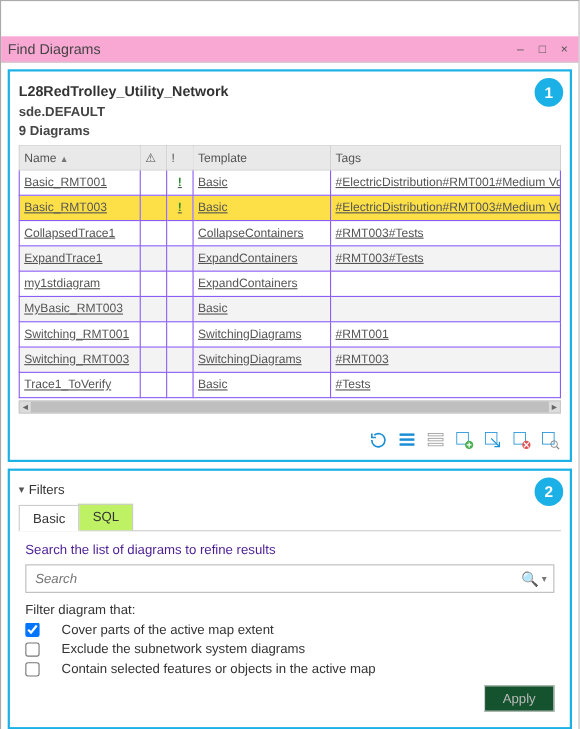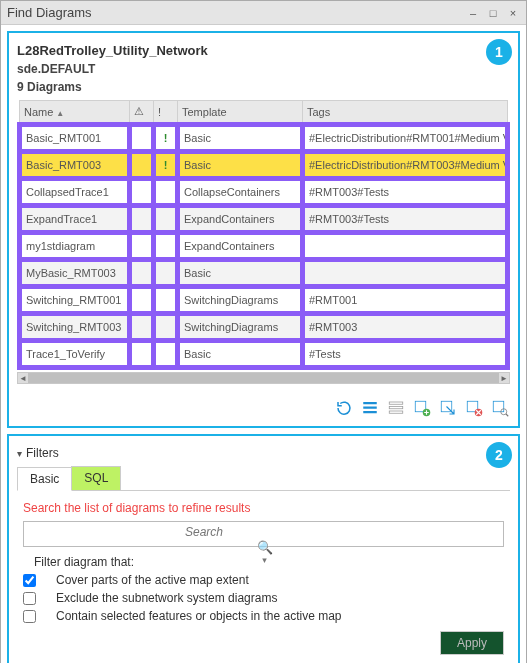--- a/index.html
+++ b/index.html
@@ -14,21 +14,22 @@
   .window {
     border: 1px solid #aaa;
     width: 527px;
   }
   .titlebar {
     display: flex;
     align-items: center;
     justify-content: space-between;
     padding: 4px 6px;
     border-bottom: 1px solid #ccc;
-    background: #e5e5e5;
+    background: #f9a8d4;
+    margin-top: 32px;
   }
   .title-text {
     font-size: 13px;
     color: #444;
   }
   .win-controls { display: flex; gap: 6px; align-items: center; }
   .win-btn {
     width: 14px; height: 14px;
     font-size: 11px;
     line-height: 14px;
@@ -71,26 +72,27 @@
     font-weight: normal;
     color: #555;
     position: relative;
     white-space: nowrap;
     overflow: hidden;
   }
   table.grid th .sort {
     font-size: 8px; color:#777; margin-left:3px;
   }
   table.grid td {
-    border: 5px solid #8b5cf6;
+    border: 1px solid #8b5cf6;
     padding: 5px 4px;
     white-space: nowrap;
     overflow: hidden;
     text-overflow: clip;
     color: #555;
+    text-decoration: underline;
   }
   table.grid tbody tr:nth-child(odd) td { background: #fff; }
   table.grid tbody tr:nth-child(even) td { background: #f3f3f3; }
   table.grid tbody tr.selected td { background: #fde047; }
   .exmark { color: #2e8b2e; font-weight: bold; text-align:center; display:block;}
   .hscroll {
     height: 12px;
     background: #dcdcdc;
     border: 1px solid #c8c8c8;
     margin-top: 2px;
@@ -139,39 +141,38 @@
   }
   .tab.active {
     background: #fff;
     border-bottom: 1px solid #fff;
     position: relative;
     top: 1px;
   }
   .tab-body {
     padding: 10px 6px 6px 6px;
   }
-  .hint { font-size: 12px; color:#ef4444; margin-bottom:6px;}
+  .hint { font-size: 12px; color:#4c1d95; margin-bottom:6px;}
   .searchbox {
     display:flex; align-items:center;
     border: 1px solid #bbb;
     padding: 2px 6px;
     height: 26px;
-    flex-direction: column;
   }
   .searchbox input {
     flex: 1;
     border: none;
     outline: none;
     font-style: italic;
     color: #888;
     font-size: 12px;
   }
   .searchbox .mag { color:#777; font-size:13px; margin-left:4px;}
   .searchbox .caret { color:#777; font-size:9px; margin-left:2px;}
-  .filter-label { margin: 8px 0 4px 11px; font-size:12px;}
+  .filter-label { margin: 8px 0 4px 0; font-size:12px;}
   .check-row { display:flex; align-items:center; gap:20px; margin:4px 0;}
   .check-row input[type=checkbox]{ margin:0;}
   .apply-row { display:flex; justify-content:flex-end; margin-top:8px;}
   .apply-btn {
     padding: 4px 16px;
     border: 1px solid #ccc;
     color: #bbb;
     background: #14532d;
     font-size: 12px;
   }

